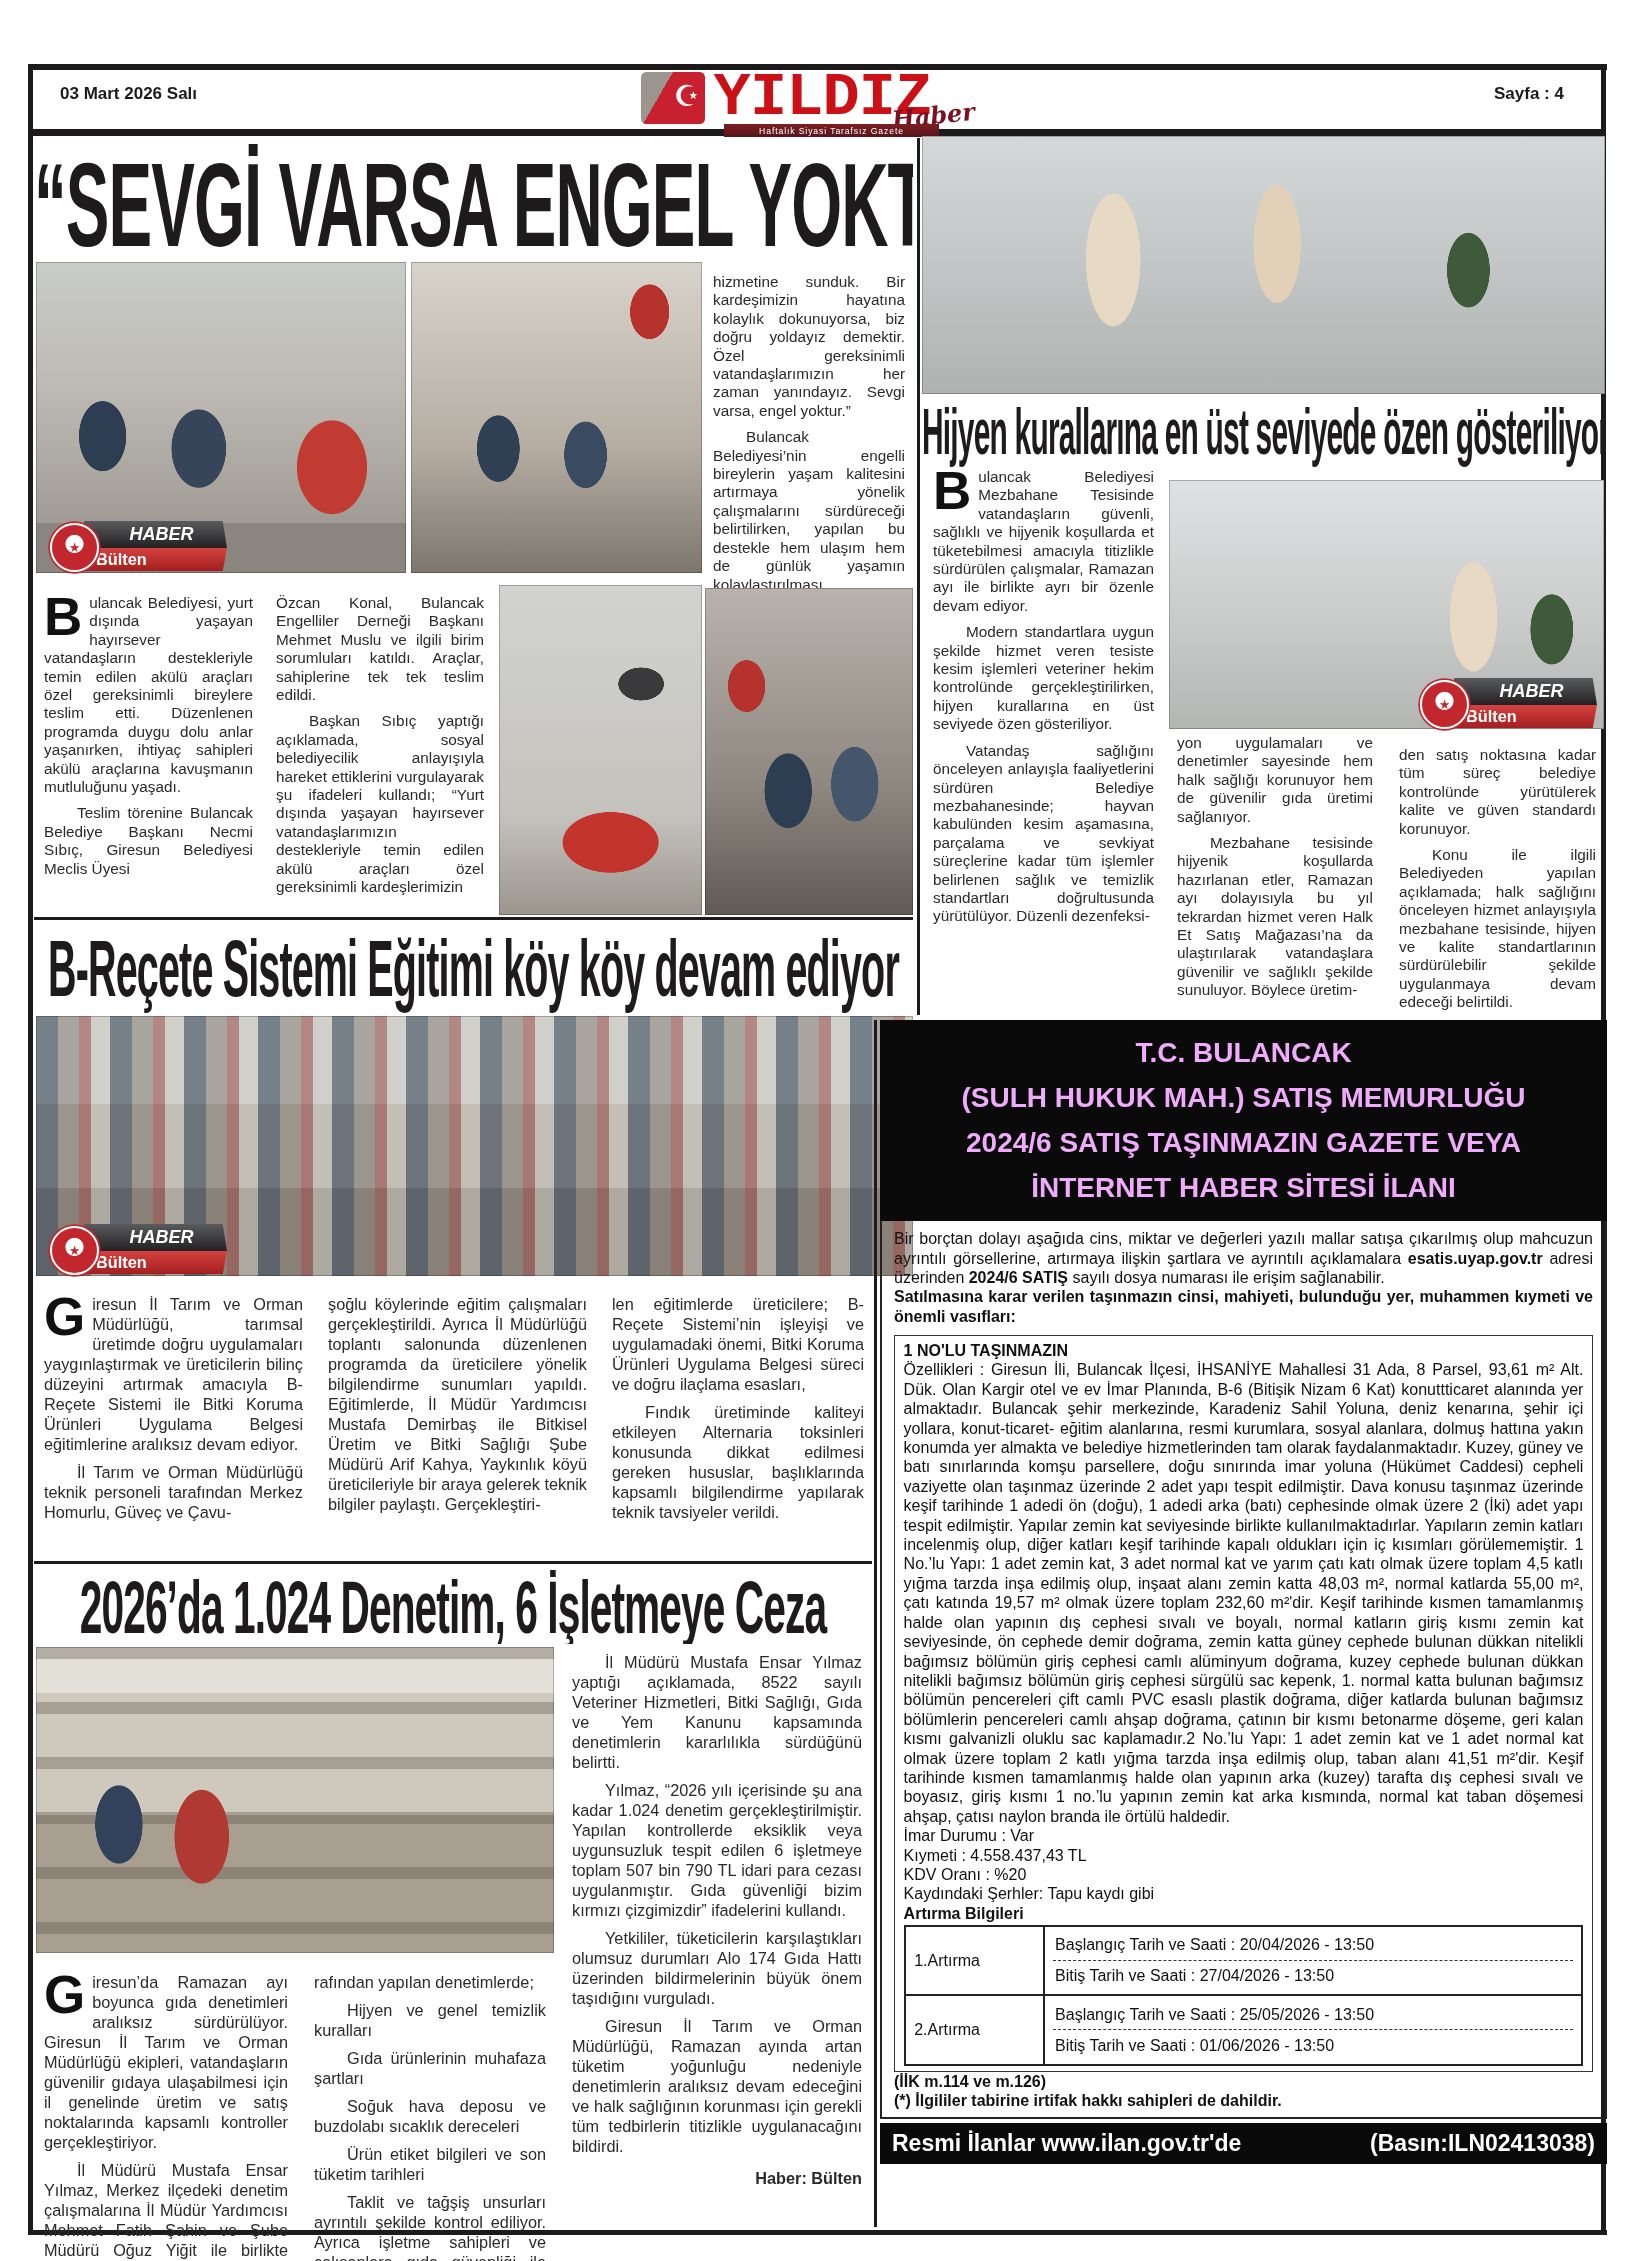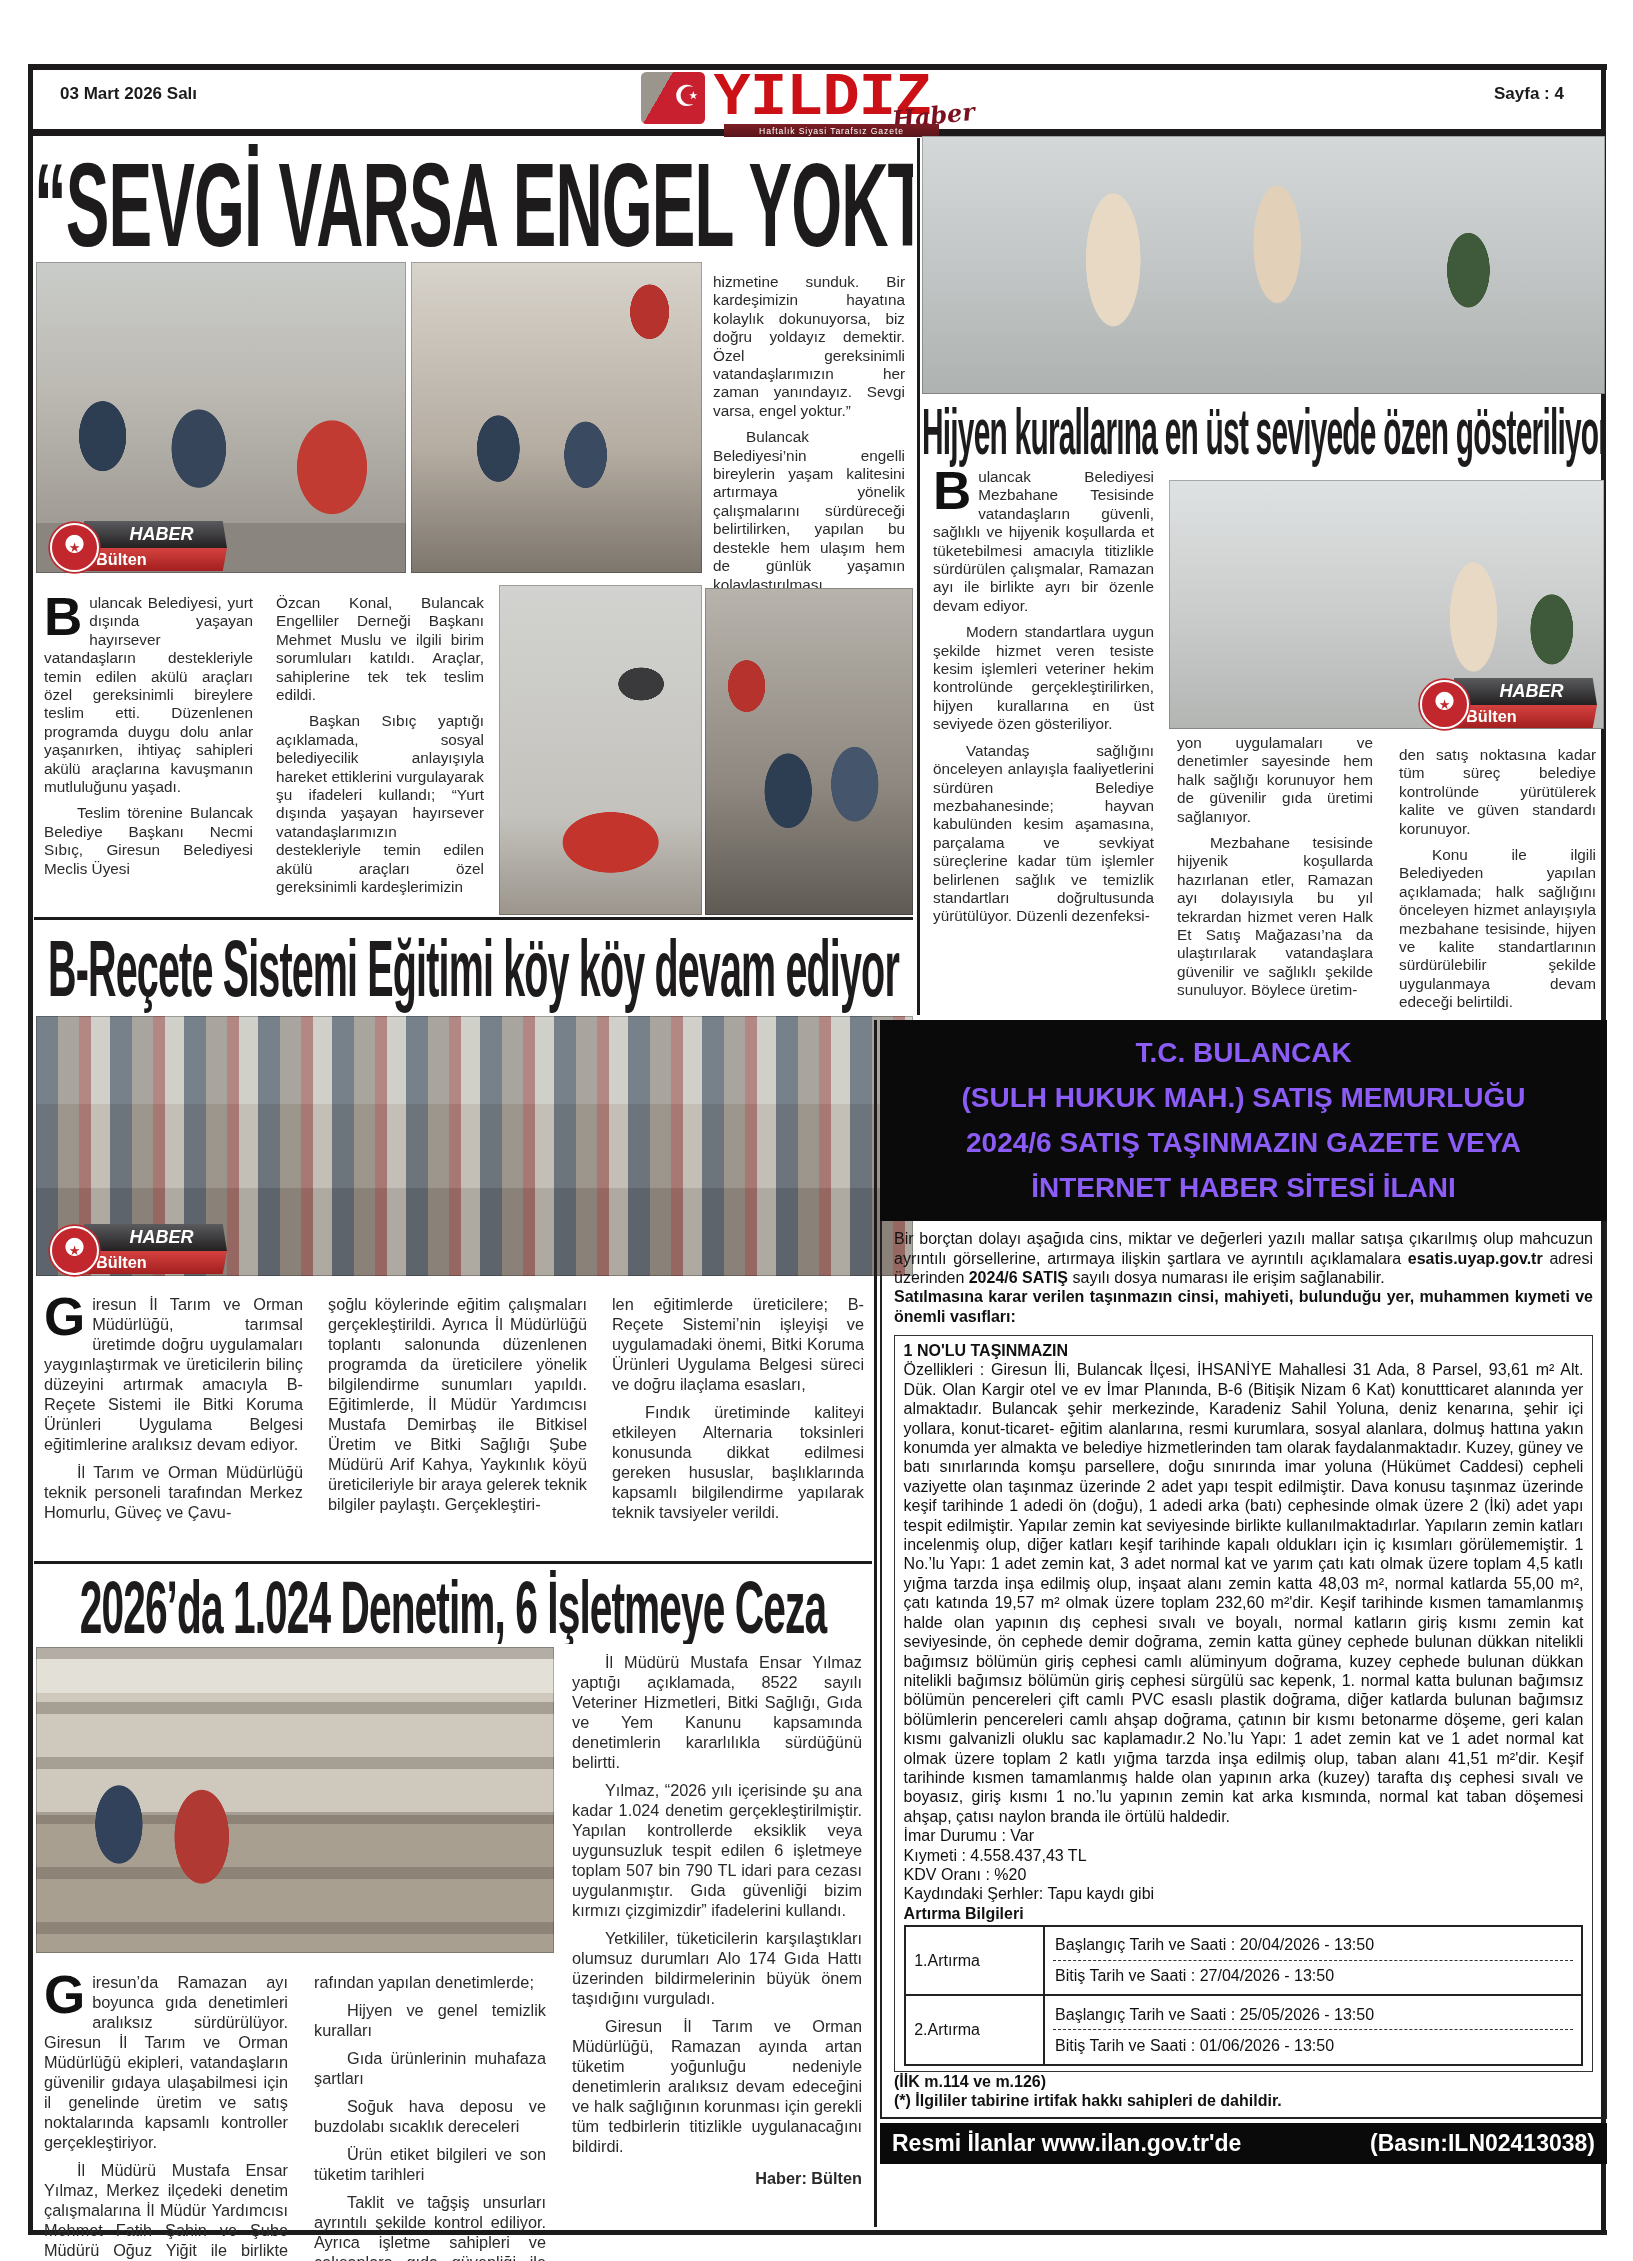--- a/index.html
+++ b/index.html
@@ -79,21 +79,21 @@
                padding:3.4px 0 2.6px 12px;clip-path:polygon(0 0,97% 0,100% 100%,0 100%);}
   .badge-bulten{margin-left:34px;background:linear-gradient(#d4423f,#a31f1f);color:#fff;
                 font-weight:bold;font-size:16.3px;padding:1.7px 0 2.6px 12px;
                 clip-path:polygon(0 0,100% 0,97% 100%,0 100%);}
   .badge-circle{position:absolute;left:0;top:1.7px;width:45px;height:45px;border-radius:50%;
                 background:radial-gradient(circle at 50% 42%,#fff 0 8.6px,#c1272d 9.5px);
                 border:2.6px solid #fff;box-shadow:0 0 0 1.7px #c1272d;color:#c1272d;
                 font-size:13px;text-align:center;line-height:45px;}
   
   #notice{font-family:"Liberation Sans",sans-serif;}
-  .notice-title{background:#0b0a0a;color:#8b5cf6;text-align:center;font-weight:bold;font-size:28px;
+  .notice-title{background:#0b0a0a;color:#f0abfc;text-align:center;font-weight:bold;font-size:28px;
                 line-height:45px;padding:10.3px 5.2px;}
   .notice-body{border:2.6px solid #222;border-top:none;padding:8.6px 12px 6.9px;font-size:16px;
                line-height:19.4px;text-align:justify;color:#111;}
   .notice-body p{margin:0;}
   .nb-bold{font-weight:bold;}
   .notice-box{border:1.7px solid #333;padding:5.2px 8.6px;margin-top:8.6px;}
   .auction-table{width:100%;border-collapse:collapse;margin-top:1.7px;}
   .auction-table td{border:2.6px solid #222;padding:3.4px 8.6px;font-size:16px;vertical-align:middle;}
   .auction-table td.lbl{width:120px;}
   .cell-line{padding:5.2px 1.7px;}

